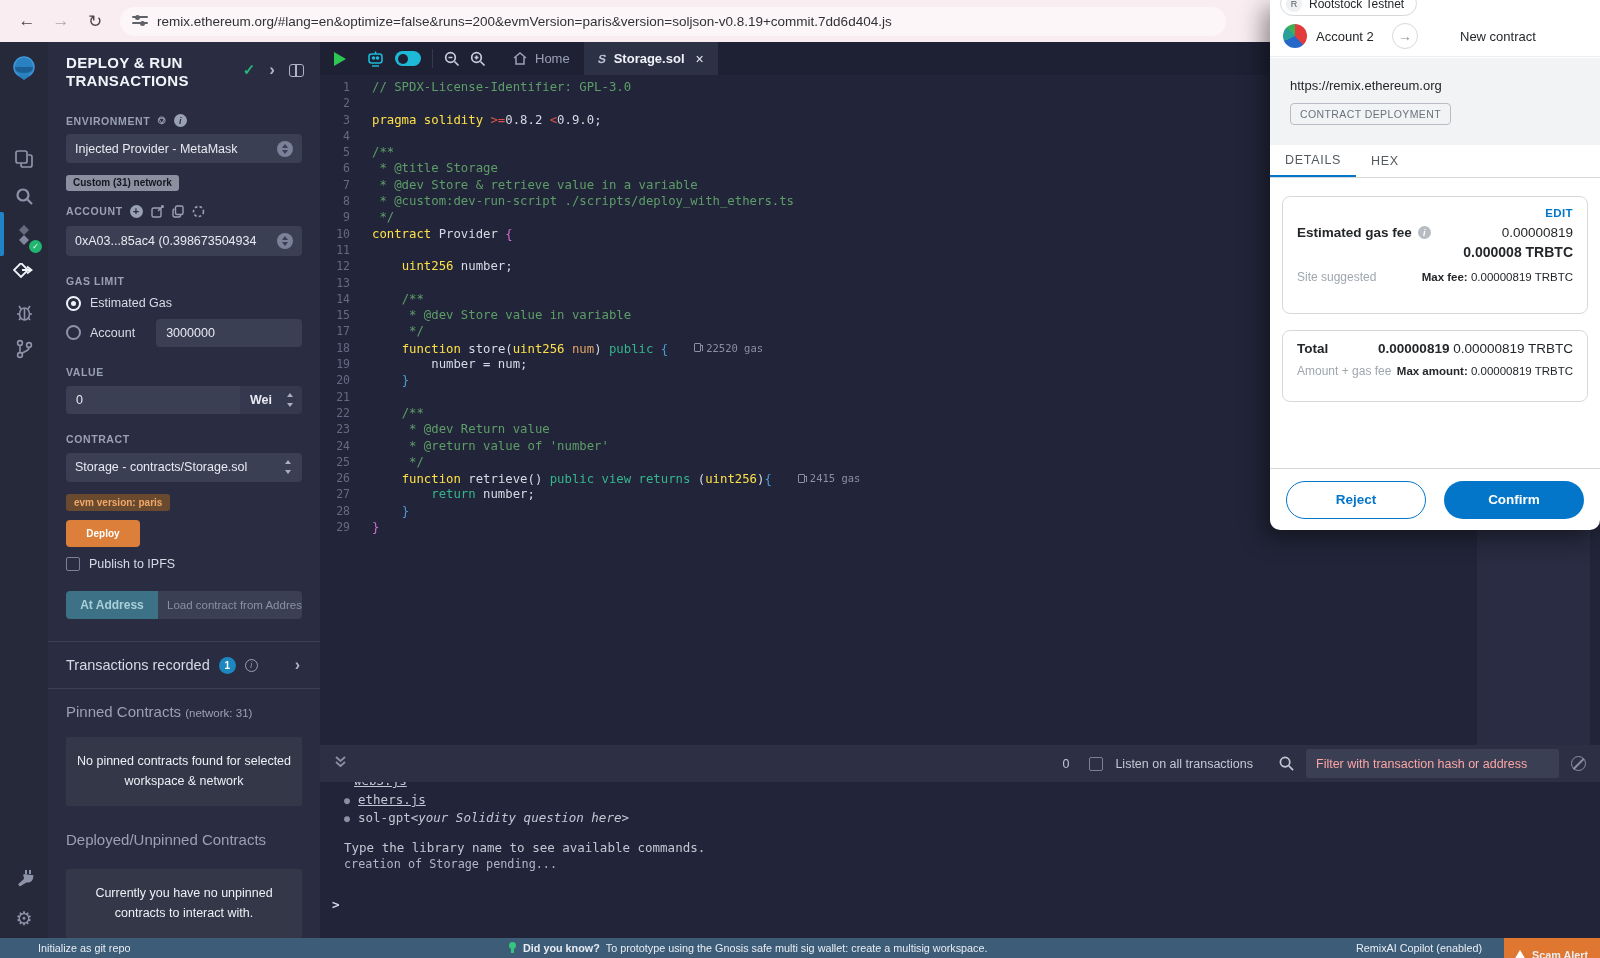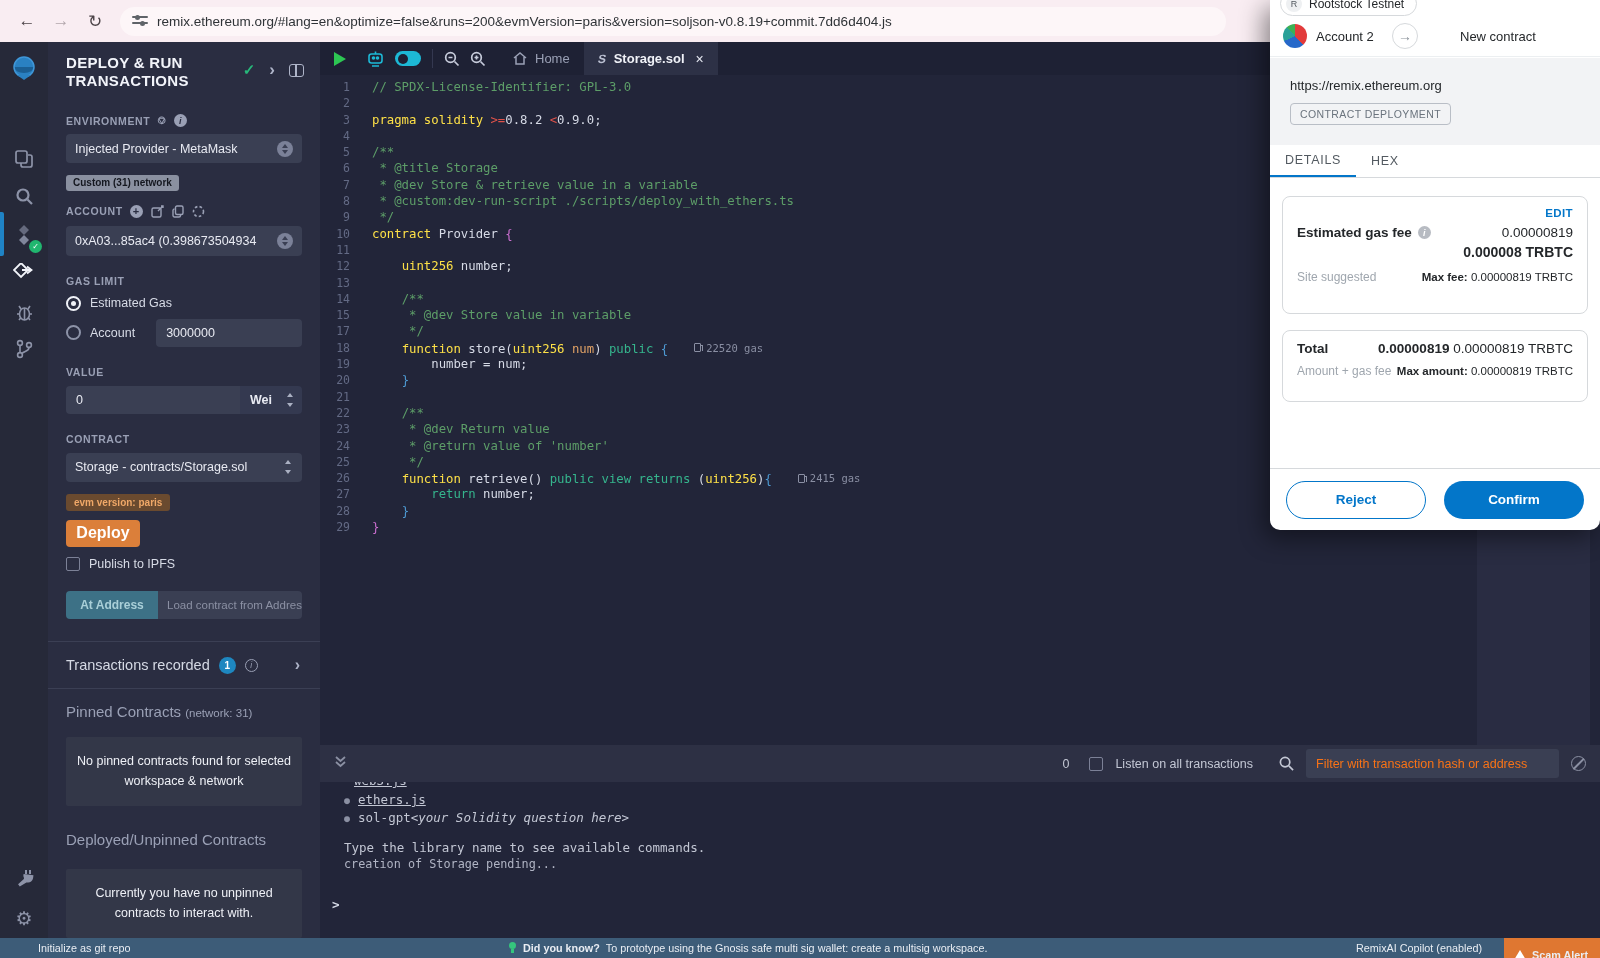--- a/index.html
+++ b/index.html
@@ -60,21 +60,21 @@
   .plus-circle::before { content:"+"; margin-top:-1px; }
   .radio-row { display:flex; align-items:center; gap:9px; color:#d7dbe6; font-size:12.5px; }
   .radio { width:15px; height:15px; border-radius:50%; border:2px solid #8d93a8; position:relative; flex:none; }
   .radio.sel { border-color:#f0f2f8; }
   .radio.sel::after { content:""; position:absolute; left:3px; top:3px; width:5px; height:5px; border-radius:50%; background:#f0f2f8; }
   .txt-input { background:#3a3f53; border-radius:4px; height:28px; color:#e8eaf2; font-size:12.5px; display:flex; align-items:center; padding:0 10px; }
   .value-row { display:flex; }
   .value-row .vin { flex:1; border-radius:4px 0 0 4px; }
   .value-row .vunit { width:62px; background:#343950; border-radius:0 4px 4px 0; display:flex; align-items:center; justify-content:flex-end; padding:0 7px; color:#e8eaf2; font-size:12.5px; font-weight:bold; }
   .evm-badge { display:inline-block; background:#6a4a2f; color:#f0a868; font-size:10px; font-weight:bold; border-radius:3px; padding:3px 8px; }
-  .deploy-btn { width:74px; height:27px; background:#db7f3a; border:none; border-radius:4px; color:#fff; font-size:16px; font-weight:bold; display:flex; align-items:center; justify-content:center; }
+  .deploy-btn { width:74px; height:27px; background:#db7f3a; border:none; border-radius:4px; color:#fff; font-size:10px; font-weight:bold; display:flex; align-items:center; justify-content:center; }
   .chk-row { display:flex; align-items:center; gap:9px; color:#d7dbe6; font-size:12.5px; }
   .chk { width:14px; height:14px; border:1.6px solid #7c8197; border-radius:2px; background:transparent; flex:none; }
   .ataddr-row { display:flex; }
   .ataddr-btn { width:92px; height:28px; background:#3d7186; border-radius:4px 0 0 4px; color:#a9cfd8; font-size:12px; font-weight:bold; display:flex; align-items:center; justify-content:center; }
   .ataddr-input { flex:1; background:#3a3f53; border-radius:0 4px 4px 0; display:flex; align-items:center; padding:0 9px; color:#8b90a3; font-size:11.5px; white-space:nowrap; overflow:hidden; }
   .hr { height:1px; background:#3b3f54; margin:0 -18px; }
   .tx-row { display:flex; align-items:center; gap:9px; padding:15px 0 14px 0; color:#d5d9e4; font-size:14.5px; position:relative; }
   .tx-badge { width:17px; height:17px; border-radius:50%; background:#1e87c0; color:#fff; font-size:10px; font-weight:bold; display:flex; align-items:center; justify-content:center; }
   .tx-chev { position:absolute; right:2px; color:#aeb4c8; font-size:16px; font-weight:bold; }
   .tx-chev::before { content:"\203A"; }
@@ -107,21 +107,21 @@
   .gas-icon::after { content:""; position:absolute; right:-3px; top:1px; width:2px; height:5px; border-right:1px solid #8a8fa3; border-top:1px solid #8a8fa3; }
   .scroll-band { position:absolute; right:10px; top:0; width:113px; height:712px; background:#292c42; }
 
   
   .terminal { position:absolute; left:0; top:703px; width:1280px; height:193px; background:#222539; }
   .term-toolbar { position:absolute; left:0; top:0; width:1280px; height:37px; background:#2d3044; display:flex; align-items:center; padding:0 14px; }
   .term-collapse { color:#8b90a3; }
   .term-right { margin-left:auto; display:flex; align-items:center; gap:12px; }
   .term-count { color:#c3c7d4; font-size:12.5px; margin-right:8px; }
   .term-chk-label { color:#c3c7d4; font-size:12.5px; }
-  .term-filter { width:253px; height:29px; background:#3a3f53; border-radius:3px; display:flex; align-items:center; padding:0 10px; color:#f97316; font-size:12.5px; white-space:nowrap; overflow:hidden; }
+  .term-filter { width:253px; height:29px; background:#3a3f53; border-radius:3px; display:flex; align-items:center; padding:0 10px; color:#fca5a5; font-size:12.5px; white-space:nowrap; overflow:hidden; }
   .ban-ic { width:15px; height:15px; border:1.6px solid #8b90a3; border-radius:50%; position:relative; }
   .ban-ic::after { content:""; position:absolute; left:-1px; top:5.5px; width:15px; height:1.6px; background:#8b90a3; transform:rotate(-45deg); }
   .term-body { position:absolute; left:0; top:37px; right:0; bottom:0; font-family:"DejaVu Sans Mono", monospace; font-size:12.5px; color:#c3c7d4; padding:0 14px 0 24px; }
   .term-cut { height:9px; overflow:hidden; }
   .term-cut span { display:inline-block; transform:translateY(-9px); text-decoration:underline; margin-left:10px; }
   .term-li { line-height:17px; display:flex; align-items:baseline; }
   .term-li .bull { color:#8b90a3; margin-right:8px; font-size:10px; }
   .term-li .lnk { text-decoration:underline; }
   .term-li .it { font-style:italic; }
   .term-help { margin-top:12px; line-height:17px; }

